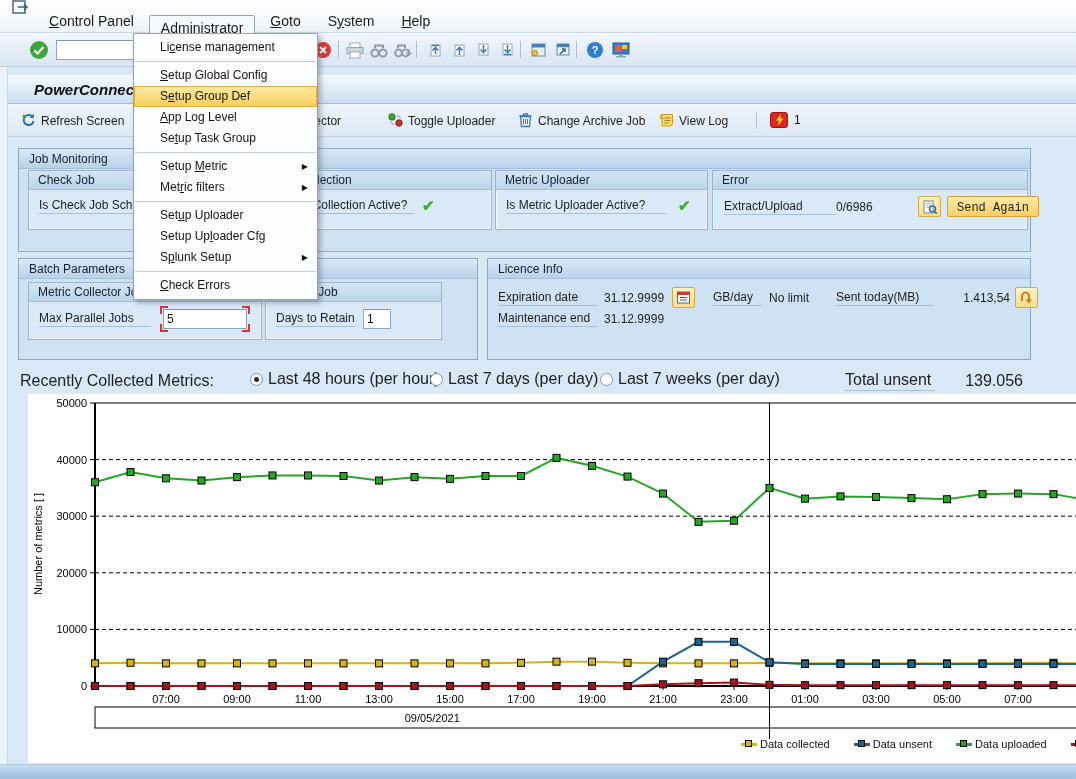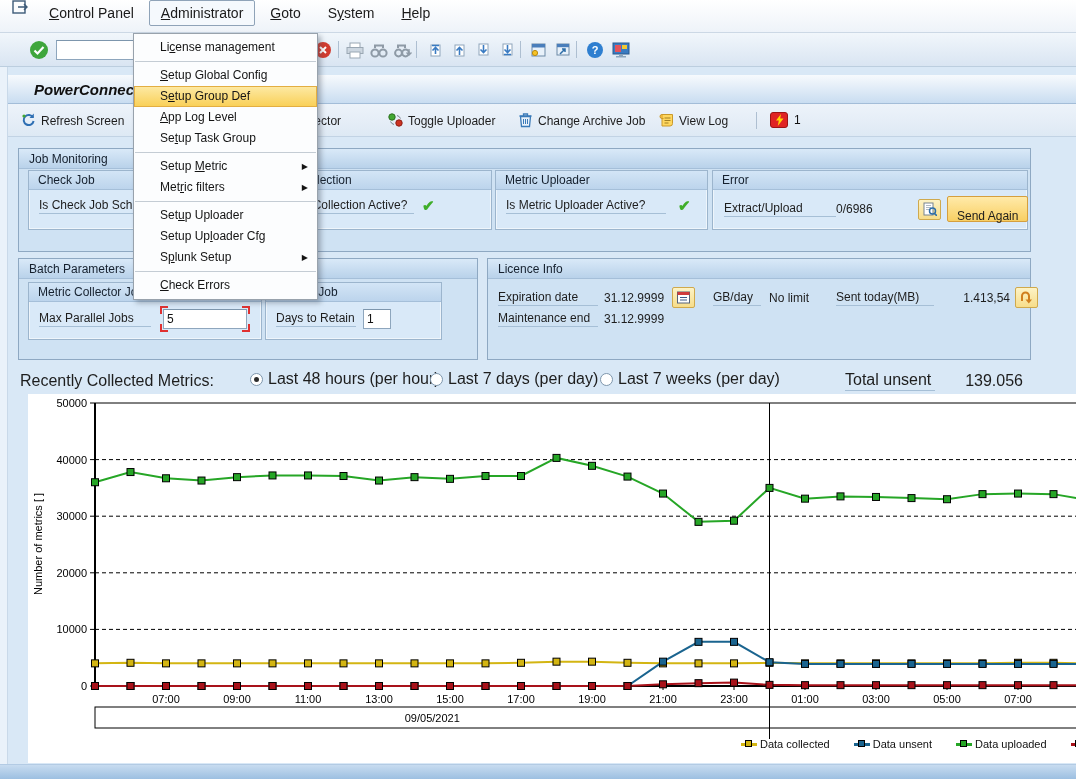--- a/index.html
+++ b/index.html
@@ -6,21 +6,21 @@
   body { margin:0; background:#fff; font-family:"Liberation Sans",sans-serif; }
   #app { position:relative; width:1076px; height:779px; overflow:hidden; background:#fff; }
   u { text-decoration:underline; }
 
   
   .menubar { position:absolute; left:0; top:0; width:1076px; height:33px;
     background:linear-gradient(#ffffff,#eef3f9); border-bottom:1px solid #ccd8e5;
     display:flex; align-items:flex-start; font-size:14px; color:#1a1a1a; }
   .mb-ico { margin:0 8px 0 12px; }
   .mb-item { padding:4px 11px; margin-right:3px; border:1px solid transparent; }
-  .mb-item.open { border:1px solid #8fa3b8; background:#f5f9fd; border-radius:2px; }
+  .mb-item.open { border:1px solid #8fa3b8; background:#f5f9fd; border-radius:2px;margin-top:15px; }
 
   
   .toolbar { position:absolute; left:0; top:33px; width:1076px; height:34px;
     background:linear-gradient(#f1f6fb,#d9e5f2); border-bottom:1px solid #bccedf; }
   .tb { position:absolute; top:7px; width:22px; height:20px; display:flex; align-items:center; justify-content:center; }
   .tb-sep { position:absolute; top:8px; width:1px; height:17px; background:#aebfd1; }
   .cmd { position:absolute; left:56px; top:7px; width:118px; height:20px;
     border:1px solid #8ea6bd; border-top-color:#7d96ad; background:#fff; font-size:12px; padding:0 3px; }
 
   
@@ -54,21 +54,21 @@
   .inp { background:#fff; border:1px solid #8ea6bd; border-top-color:#7d96ad; height:20px; font-size:12px; padding:0 3px; font-family:inherit; color:#111; }
   .focus-wrap { position:relative; display:inline-block; padding:3px; }
   .focus-wrap i { position:absolute; width:8px; height:8px; border:2px solid #e03131; }
   .focus-wrap i.c1 { left:0; top:0; border-right:none; border-bottom:none; }
   .focus-wrap i.c2 { right:0; top:0; border-left:none; border-bottom:none; }
   .focus-wrap i.c3 { left:0; bottom:0; border-right:none; border-top:none; }
   .focus-wrap i.c4 { right:0; bottom:0; border-left:none; border-top:none; }
   .icon-btn { width:23px; height:21px; background:linear-gradient(#fdf3c6,#f7dd8a); border:1px solid #cfa94d;
     border-radius:2px; display:flex; align-items:center; justify-content:center; }
   .btn-yellow { height:21px; background:linear-gradient(#ffeaa9,#f8cf63); border:1px solid #d59f3e;
-    border-radius:2px; font-size:12px; color:#1d1d1d; padding:12px 9px; font-family:Liberation Sans, sans-serif; }
+    border-radius:2px; font-size:12px; color:#1d1d1d; padding:4px 9px; font-family:Liberation Mono, monospace; }
 
   
   .metrics-bar { position:absolute; left:18px; top:368px; width:1013px; height:24px; font-size:16px; color:#1d1d1d; }
   .radio { width:13px; height:13px; border-radius:50%; background:#fff; border:1px solid #7e96ac; display:inline-block; position:relative; flex:none; }
   .radio.sel::after { content:""; position:absolute; left:3px; top:3px; width:5px; height:5px; border-radius:50%; background:#2b2b2b; }
   .opt { position:absolute; top:2px; display:flex; align-items:center; gap:5px; }
 
   
   .chart { position:absolute; left:28px; top:394px; width:1048px; height:369px; background:#fff; overflow:hidden; }
   .legend { position:absolute; left:713px; top:344px; display:flex; gap:24px; font-size:11px; color:#111; white-space:nowrap; }

